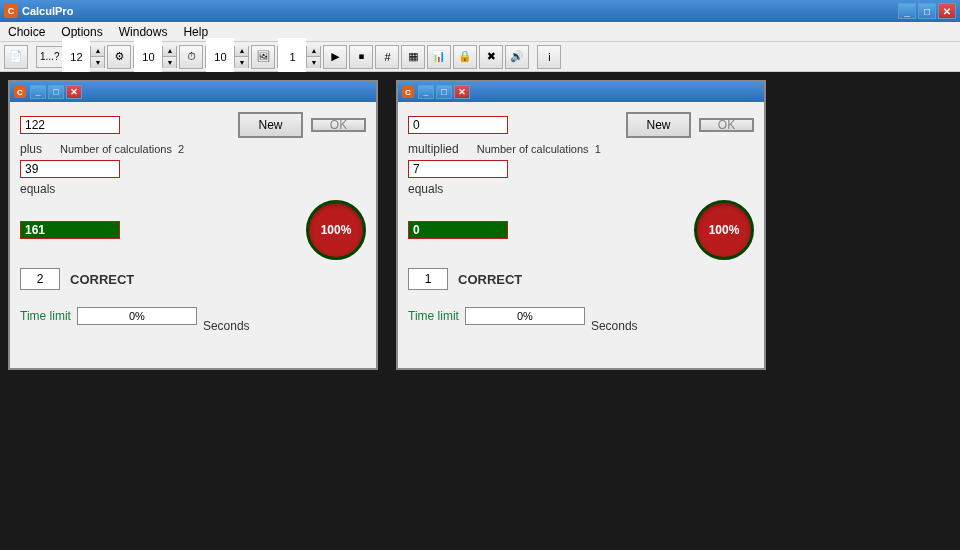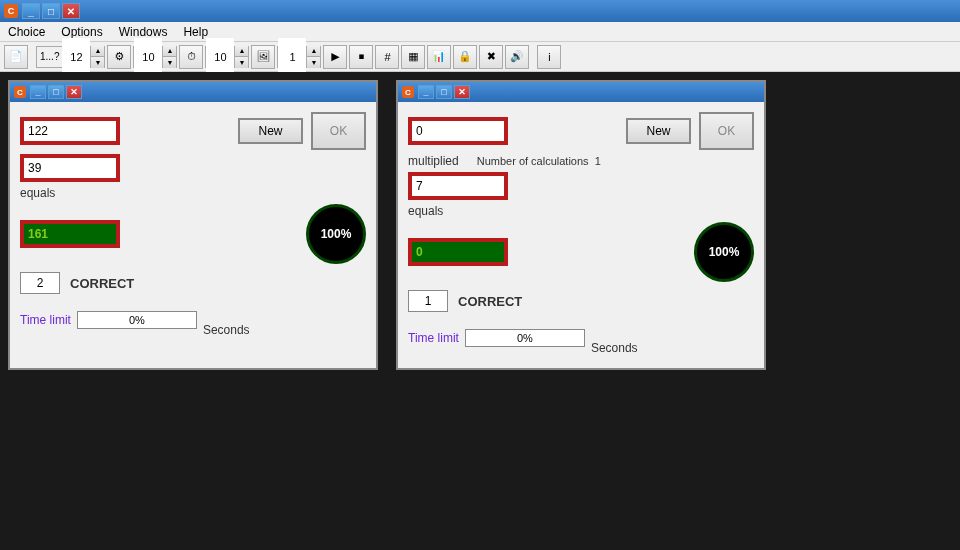--- a/index.html
+++ b/index.html
@@ -199,29 +199,29 @@
     }
 
     .calc-row {
       display: flex;
       align-items: center;
       gap: 8px;
     }
 
     .calc-input {
       width: 100px;
-      height: 28px;
-      border: 4px solid #b91c1c;
+      height: 18px;
+      border: 1px solid #b91c1c;
       background: white;
       padding: 2px 4px;
       font-size: 12px;
     }
     .calc-input.answer {
       background: #006600;
-      color: #84cc16;
+      color: #ffffff;
       font-weight: bold;
     }
 
     .calc-label {
       font-size: 12px;
       color: #333;
     }
 
     .calc-new-btn {
       width: 65px;
@@ -230,21 +230,21 @@
       background: linear-gradient(to bottom, #f0f0f0, #d8d8d8);
       font-size: 12px;
       cursor: pointer;
       display: flex;
       align-items: center;
       justify-content: center;
     }
 
     .calc-ok-btn {
       width: 55px;
-      height: 38px;
+      height: 14px;
       border: 2px solid #888;
       background: linear-gradient(to bottom, #f0f0f0, #d8d8d8);
       font-size: 12px;
       cursor: pointer;
       display: flex;
       align-items: center;
       justify-content: center;
       color: #888;
     }
 
@@ -258,21 +258,21 @@
       display: flex;
       align-items: center;
       gap: 10px;
       margin-top: 4px;
     }
 
     .circle-progress {
       width: 60px;
       height: 60px;
       border-radius: 50%;
-      background: #000000;
+      background: #b91c1c;
       display: flex;
       align-items: center;
       justify-content: center;
       color: white;
       font-size: 12px;
       font-weight: bold;
       border: 3px solid #004400;
       box-shadow: inset 0 2px 4px rgba(0,0,0,0.3);
       text-align: center;
     }
@@ -292,38 +292,39 @@
       font-size: 12px;
       text-align: center;
     }
 
     .time-row {
       display: flex;
       align-items: center;
       gap: 6px;
       margin-top: 4px;
     }
-    .time-label { font-size: 12px; color: #6d28d9; }
+    .time-label { font-size: 12px; color: #15803d; }
     .time-progress {
       width: 120px;
       height: 18px;
       border: 1px solid #888;
       background: white;
       display: flex;
       align-items: center;
       justify-content: center;
       font-size: 11px;
     }
     .seconds-label { font-size: 12px; color: #333; margin-top: 21px; }
   </style>
 </head>
 <body>
 
 <div class="title-bar">
   <span class="title-bar-icon">C</span>
+  <span class="title-bar-title">CalculPro</span>
   <div class="title-bar-controls">
     <div class="title-bar-btn">_</div>
     <div class="title-bar-btn">□</div>
     <div class="title-bar-btn close">✕</div>
   </div>
 </div>
 
 <div class="menu-bar">
   <div class="menu-item">Choice</div>
   <div class="menu-item">Options</div>
@@ -395,20 +396,26 @@
     </div>
     <div class="calc-body">
 
       <div class="calc-row">
         <input class="calc-input" type="text" value="122" style="">
         <div style="flex:1"></div>
         <div class="calc-new-btn">New</div>
         <div class="calc-ok-btn">OK</div>
       </div>
 
+      <div class="calc-row">
+        <span class="calc-label">plus</span>
+        <span class="calc-info-text">
+          <span>Number of calculations</span>&nbsp;&nbsp;<span>2</span>
+        </span>
+      </div>
 
       <div class="calc-row">
         <input class="calc-input" type="text" value="39" style="">
       </div>
 
       <div class="calc-row">
         <span class="calc-label">equals</span>
       </div>
 
       <div class="calc-row">

